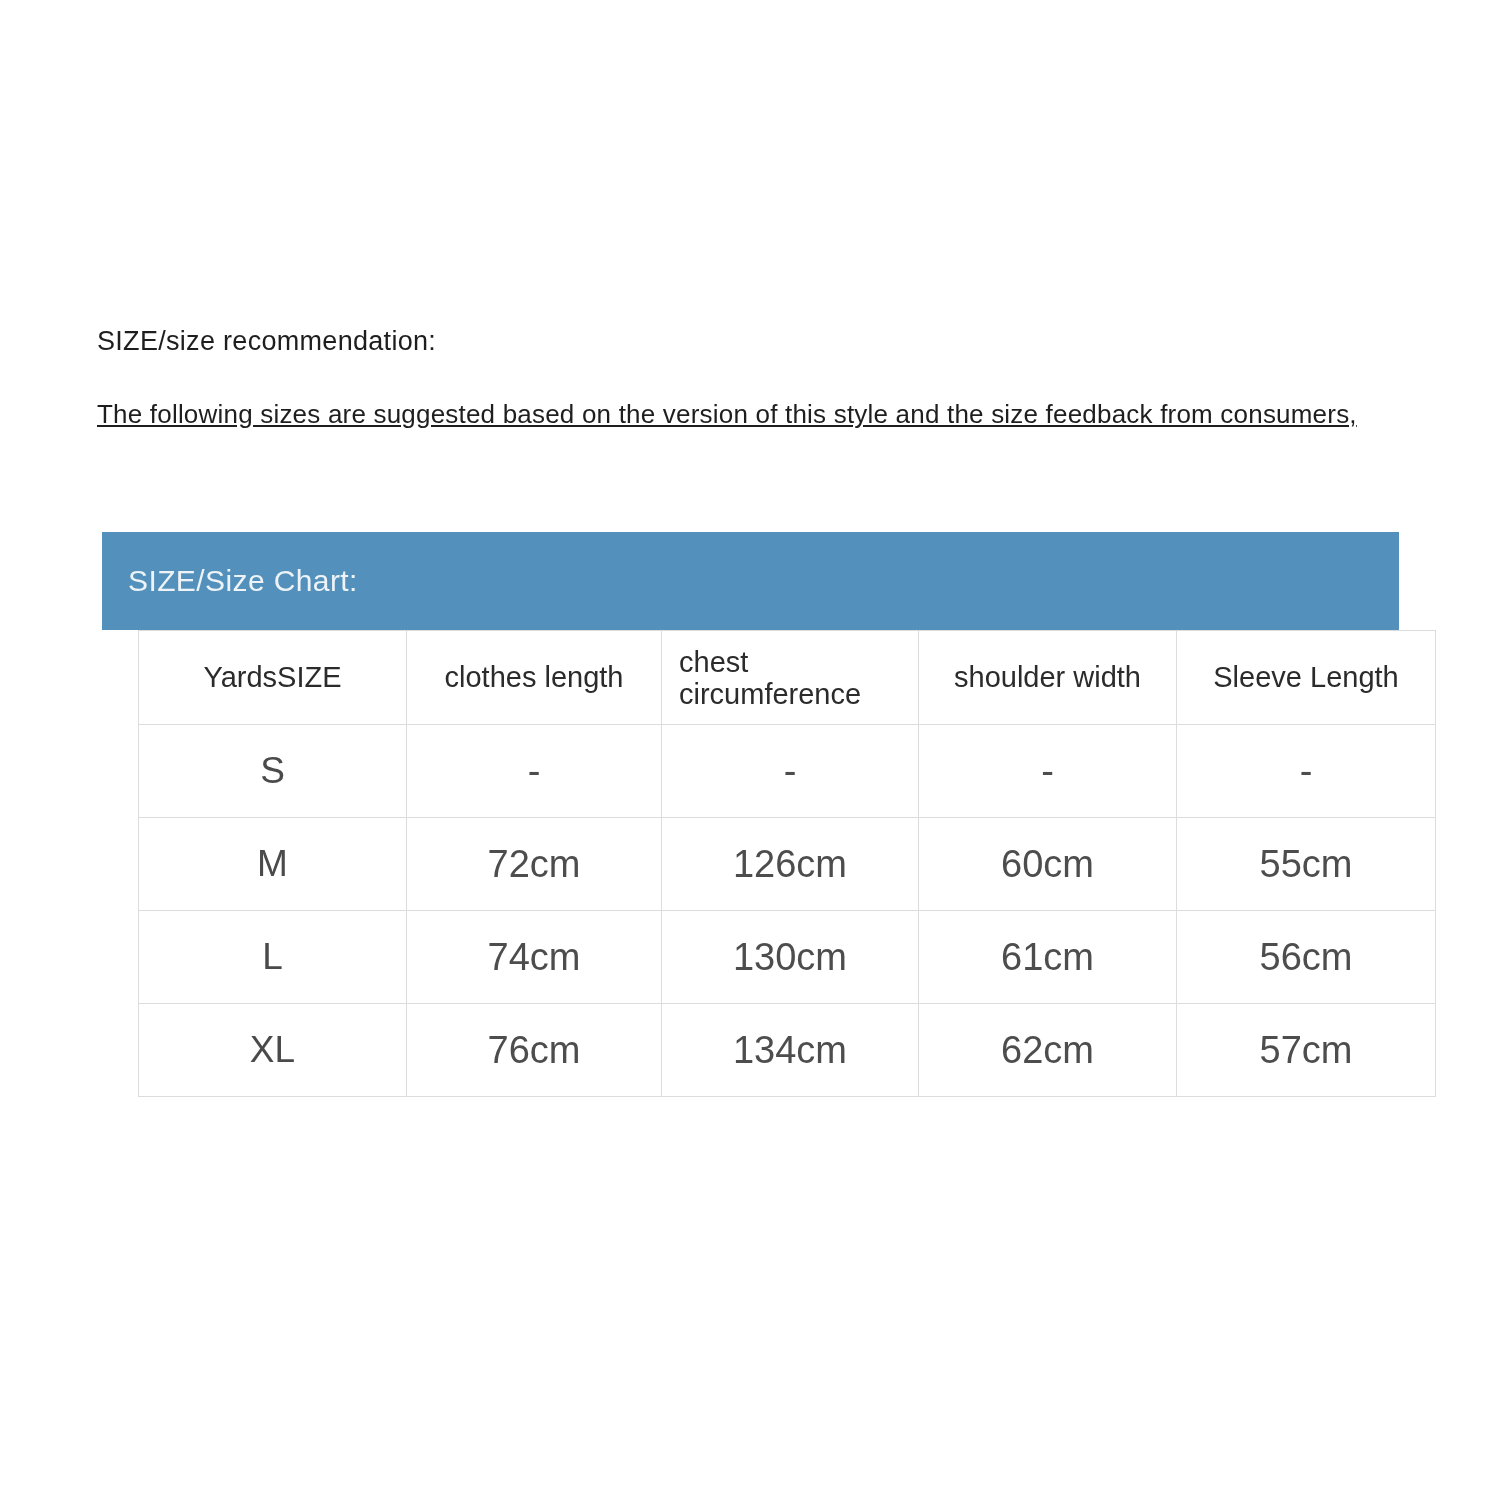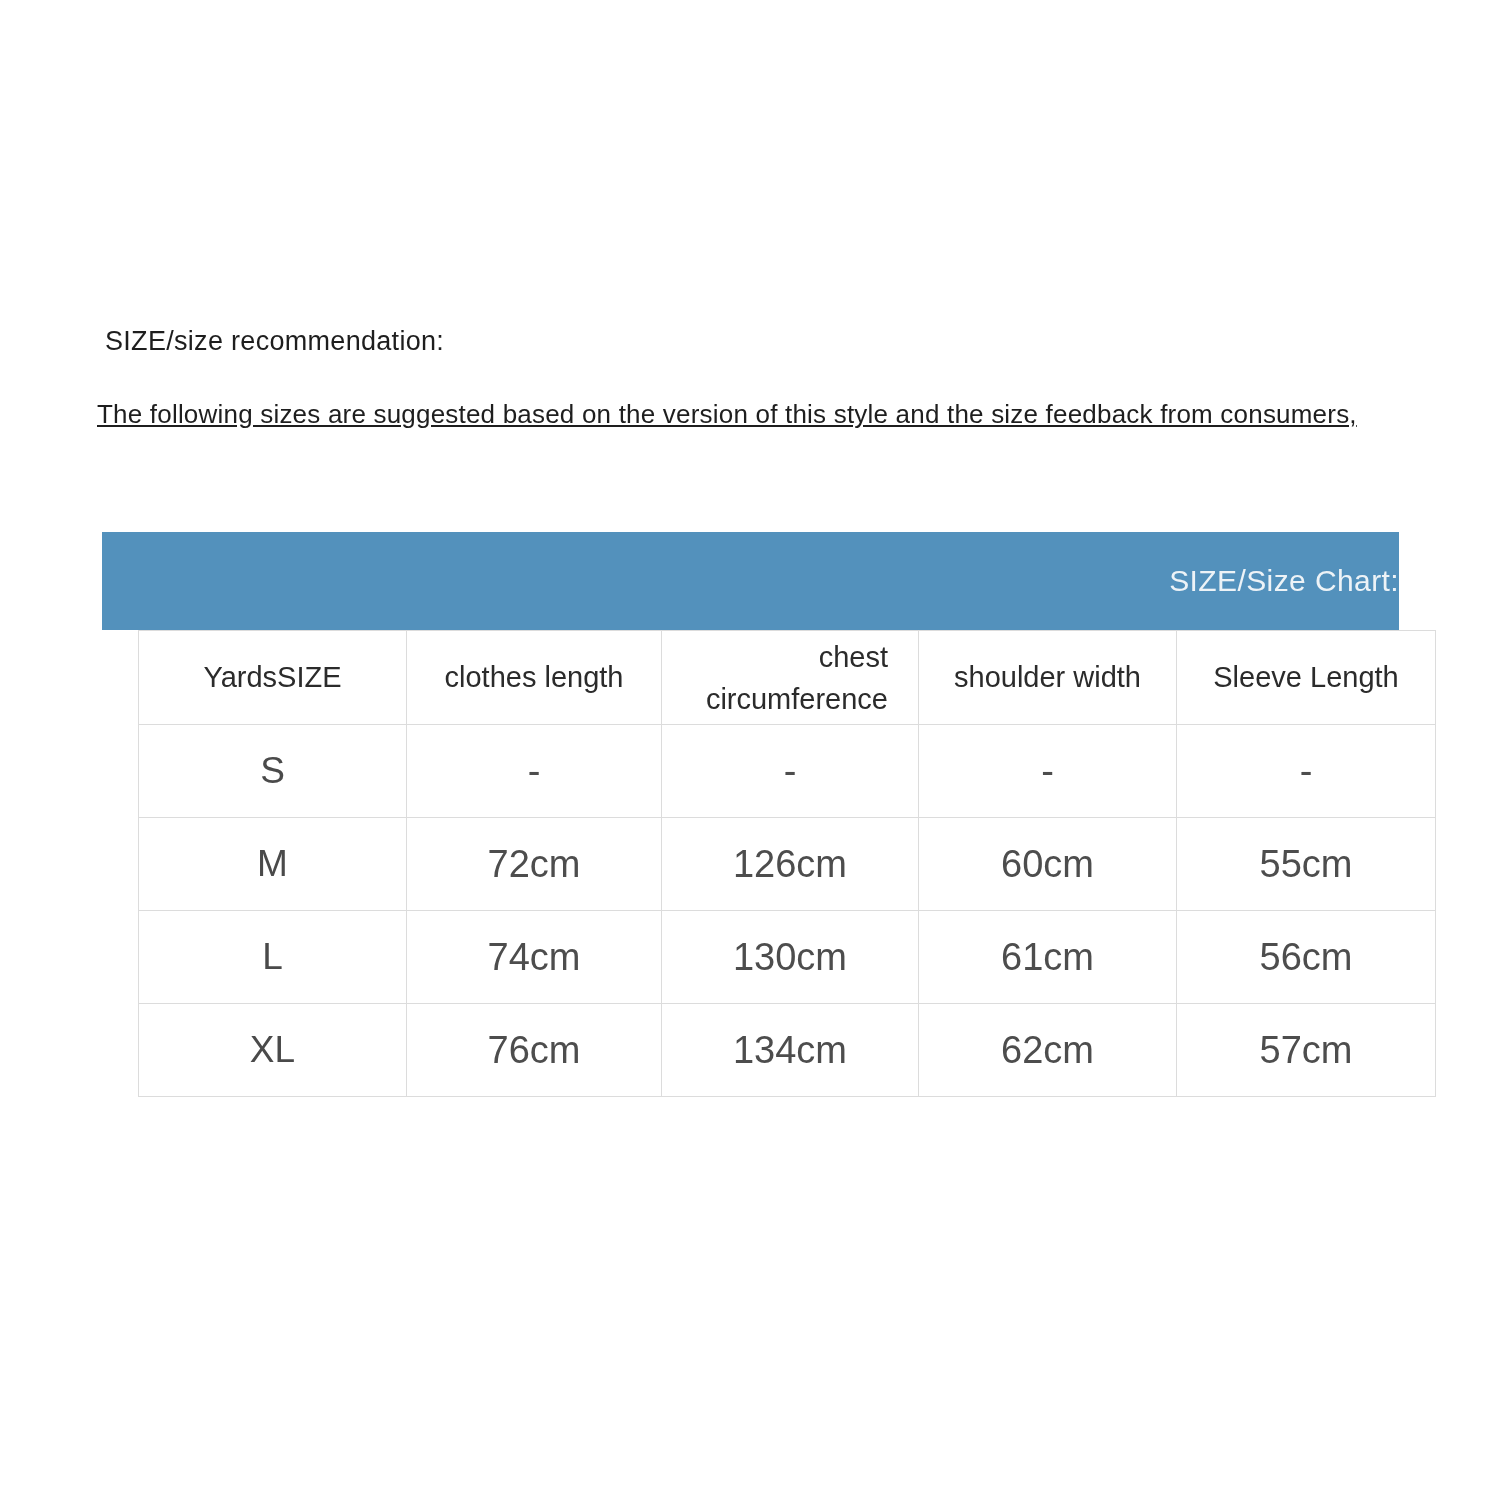--- a/index.html
+++ b/index.html
@@ -16,21 +16,20 @@
     overflow: hidden;
   }
   .heading {
     position: absolute;
     left: 97px;
     top: 326px;
     font-size: 27px;
     color: #1e1e1e;
     letter-spacing: 0.3px;
     white-space: nowrap;
-    margin-left: 8px;
   }
   .intro {
     position: absolute;
     left: 97px;
     top: 399px;
     font-size: 26px;
     line-height: 31px;
     color: #1e1e1e;
     letter-spacing: 0.2px;
     text-decoration: underline;
@@ -40,21 +39,20 @@
     position: absolute;
     left: 102px;
     top: 532px;
     width: 1297px;
     height: 98px;
     background: #5391BC;
     display: flex;
     align-items: center;
     box-sizing: border-box;
     padding-left: 26px;
-    justify-content: flex-end;
   }
   .chart-title-bar .title {
     font-size: 30px;
     color: #edf3f7;
     letter-spacing: 0.4px;
   }
   table.size-table {
     position: absolute;
     left: 102px;
     top: 630px;
@@ -72,24 +70,24 @@
     padding: 0;
     overflow: hidden;
   }
   table.size-table thead th {
     height: 93px;
     font-size: 29px;
     font-weight: normal;
     color: #2b2b2b;
   }
   table.size-table thead th.left-wrap {
-    text-align: right;
+    text-align: left;
     padding-left: 17px;
     padding-right: 30px;
-    line-height: 42px;
+    line-height: 32px;
   }
   table.size-table td {
     height: 92px;
     font-size: 38px;
     color: #4d4d4d;
   }
   table.size-table td.size-col {
     font-size: 37px;
     color: #4a4a4a;
   }

